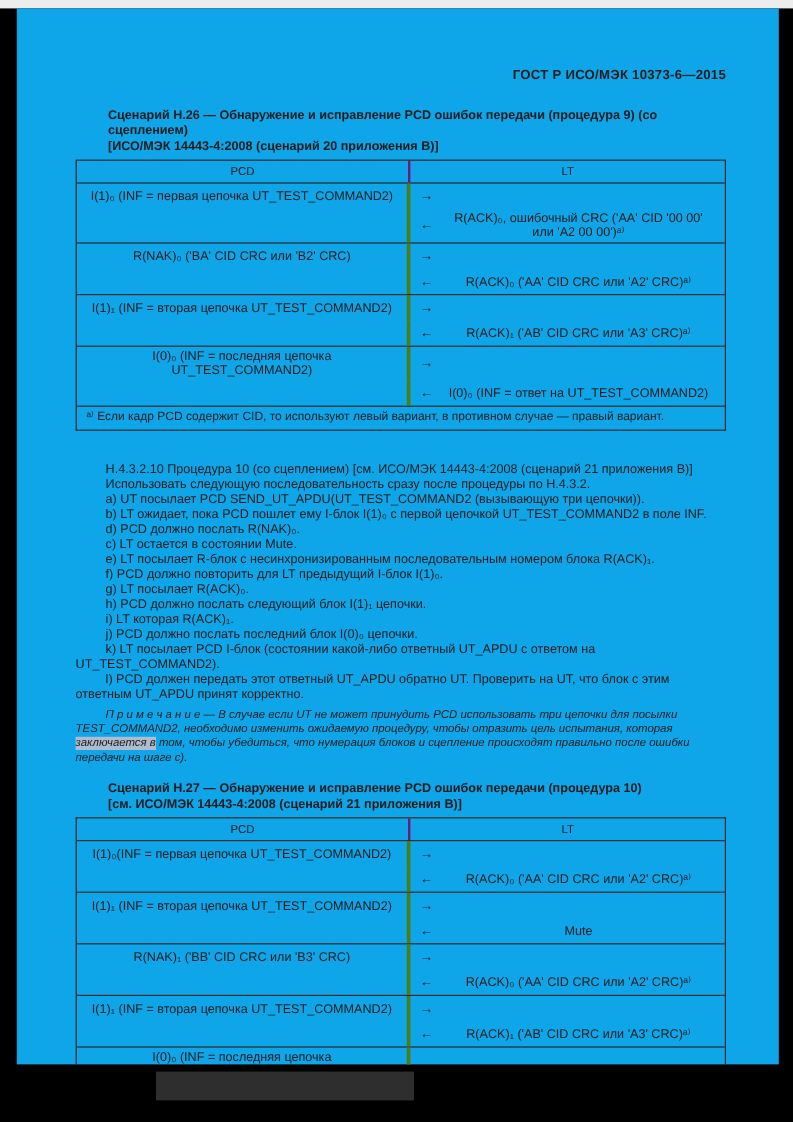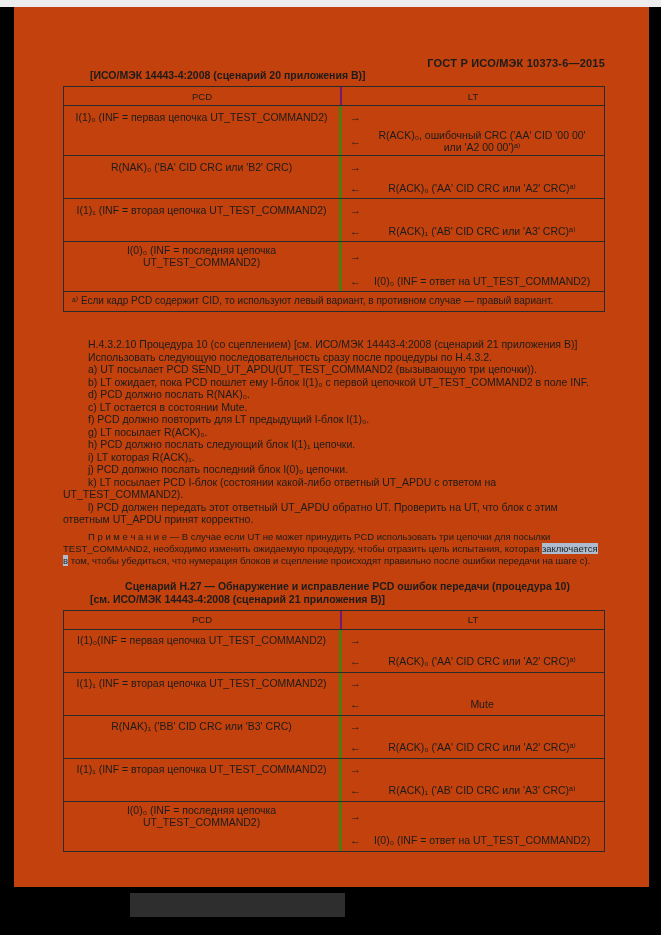--- a/index.html
+++ b/index.html
@@ -2,60 +2,61 @@
 <html><head>
 <meta charset="utf-8">
 <style>
   html,body{margin:0;padding:0;}
   body{
     width:661px;height:935px;position:relative;background:#000;overflow:hidden;
     font-family:"Liberation Sans","DejaVu Sans",sans-serif;color:#1c1c1c;
   }
   .top-strip{position:absolute;top:0;left:0;right:0;height:7px;background:#ededed;}
   .page{
-    position:absolute;left:14px;right:12px;top:7px;bottom:48px;background:#c2410c;
+    position:absolute;left:14px;right:12px;top:7px;bottom:48px;background:#0ea5e9;
     box-sizing:border-box;padding:0 44px 4px 49px;overflow:hidden;
   }
   .smudge{position:absolute;left:130px;top:893px;width:215px;height:24px;background:#3a3a3a;opacity:.8;}
 
   .doc-header{padding-top:50px;text-align:right;font-weight:bold;font-size:11px;letter-spacing:.2px;}
 
   .tcaption{font-weight:bold;font-size:10.5px;line-height:13px;margin-left:27px;}
   .tcaption.first{margin-top:21px;}
-  .tcaption.second{margin-top:13px;text-align:center;}
+  .tcaption.second{margin-top:13px;}
 
   .scenario-table{border:1px solid #2a2a2a;margin-top:4px;font-size:10.5px;}
   .thead{display:flex;border-bottom:1px solid #2a2a2a;font-size:9.5px;}
   .th-pcd{flex:0 0 51.5%;border-right:2px solid #701a75;box-sizing:border-box;
           display:flex;align-items:center;justify-content:center;min-height:18px;}
   .th-lt{flex:1;display:flex;align-items:center;justify-content:center;min-height:18px;}
   .tgroup + .tgroup{border-top:1px solid #2a2a2a;}
   .trow{display:flex;}
   .c-pcd{flex:0 0 51.5%;border-right:3px solid #4d7c0f;box-sizing:border-box;
          display:flex;align-items:center;justify-content:center;text-align:center;
          padding:2px 6px;min-height:21px;}
   .c-lt{flex:1;position:relative;display:flex;align-items:center;justify-content:center;
         text-align:center;box-sizing:border-box;padding:2px 10px 2px 28px;min-height:21px;}
   .arrow{position:absolute;left:8px;top:50%;transform:translateY(-50%);font-size:11px;}
   .tfoot{border-top:1px solid #2a2a2a;font-size:10px;padding:3px 8px 4px;line-height:12px;}
 
   .proc{margin-top:26px;font-size:10.5px;line-height:12.5px;}
   .proc-line{text-indent:25px;}
-  .note{margin-top:5px;font-size:9.5px;line-height:12px;text-indent:25px;}
+  .note{margin-top:5px;font-size:9.5px;line-height:12px;text-indent:25px;font-style:italic;}
   .hl{background:#adbdcf;text-indent:0;}
 </style>
 </head>
 <body>
 
 <div class="top-strip"></div>
 
 <div class="page">
 
   <div class="doc-header">ГОСТ Р ИСО/МЭК 10373-6—2015</div>
 
+  <div class="tcaption first">Сценарий Н.26 — Обнаружение и исправление PCD ошибок передачи (процедура 9) (со сцеплением)</div>
   <div class="tcaption">[ИСО/МЭК 14443-4:2008 (сценарий 20 приложения В)]</div>
 
   <div class="scenario-table">
     <div class="thead">
       <div class="th-pcd">PCD</div>
       <div class="th-lt">LT</div>
     </div>
 
     <div class="tgroup">
       <div class="trow">
@@ -124,20 +125,21 @@
     <div class="tfoot">ᵃ⁾ Если кадр PCD содержит CID, то используют левый вариант, в противном случае — правый вариант.</div>
   </div>
 
   <div class="proc">
     <div class="proc-line">Н.4.3.2.10 Процедура 10 (со сцеплением) [см. ИСО/МЭК 14443-4:2008 (сценарий 21 приложения В)]</div>
     <div class="proc-line">Использовать следующую последовательность сразу после процедуры по Н.4.3.2.</div>
     <div class="proc-line">a) UT посылает PCD SEND_UT_APDU(UT_TEST_COMMAND2 (вызывающую три цепочки)).</div>
     <div class="proc-line">b) LT ожидает, пока PCD пошлет ему I-блок I(1)₀ с первой цепочкой UT_TEST_COMMAND2 в поле INF.</div>
     <div class="proc-line">d) PCD должно послать R(NAK)₀.</div>
     <div class="proc-line">c) LT остается в состоянии Mute.</div>
+    <div class="proc-line">e) LT посылает R-блок с несинхронизированным последовательным номером блока R(ACK)₁.</div>
     <div class="proc-line">f) PCD должно повторить для LT предыдущий I-блок I(1)₀.</div>
     <div class="proc-line">g) LT посылает R(ACK)₀.</div>
     <div class="proc-line">h) PCD должно послать следующий блок I(1)₁ цепочки.</div>
     <div class="proc-line">i) LT которая R(ACK)₁.</div>
     <div class="proc-line">j) PCD должно послать последний блок I(0)₀ цепочки.</div>
     <div class="proc-line">k) LT посылает PCD I-блок (состоянии какой-либо ответный UT_APDU с ответом на UT_TEST_COMMAND2).</div>
     <div class="proc-line">l) PCD должен передать этот ответный UT_APDU обратно UT. Проверить на UT, что блок с этим ответным UT_APDU принят корректно.</div>
   </div>
 
   <div class="note"><span>П р и м е ч а н и е — В случае если UT не может принудить PCD использовать три цепочки для посылки TEST_COMMAND2, необходимо изменить ожидаемую процедуру, чтобы отразить цель испытания, которая </span><span class="hl">заключается в</span><span> том, чтобы убедиться, что нумерация блоков и сцепление происходят правильно после ошибки передачи на шаге с).</span></div>

